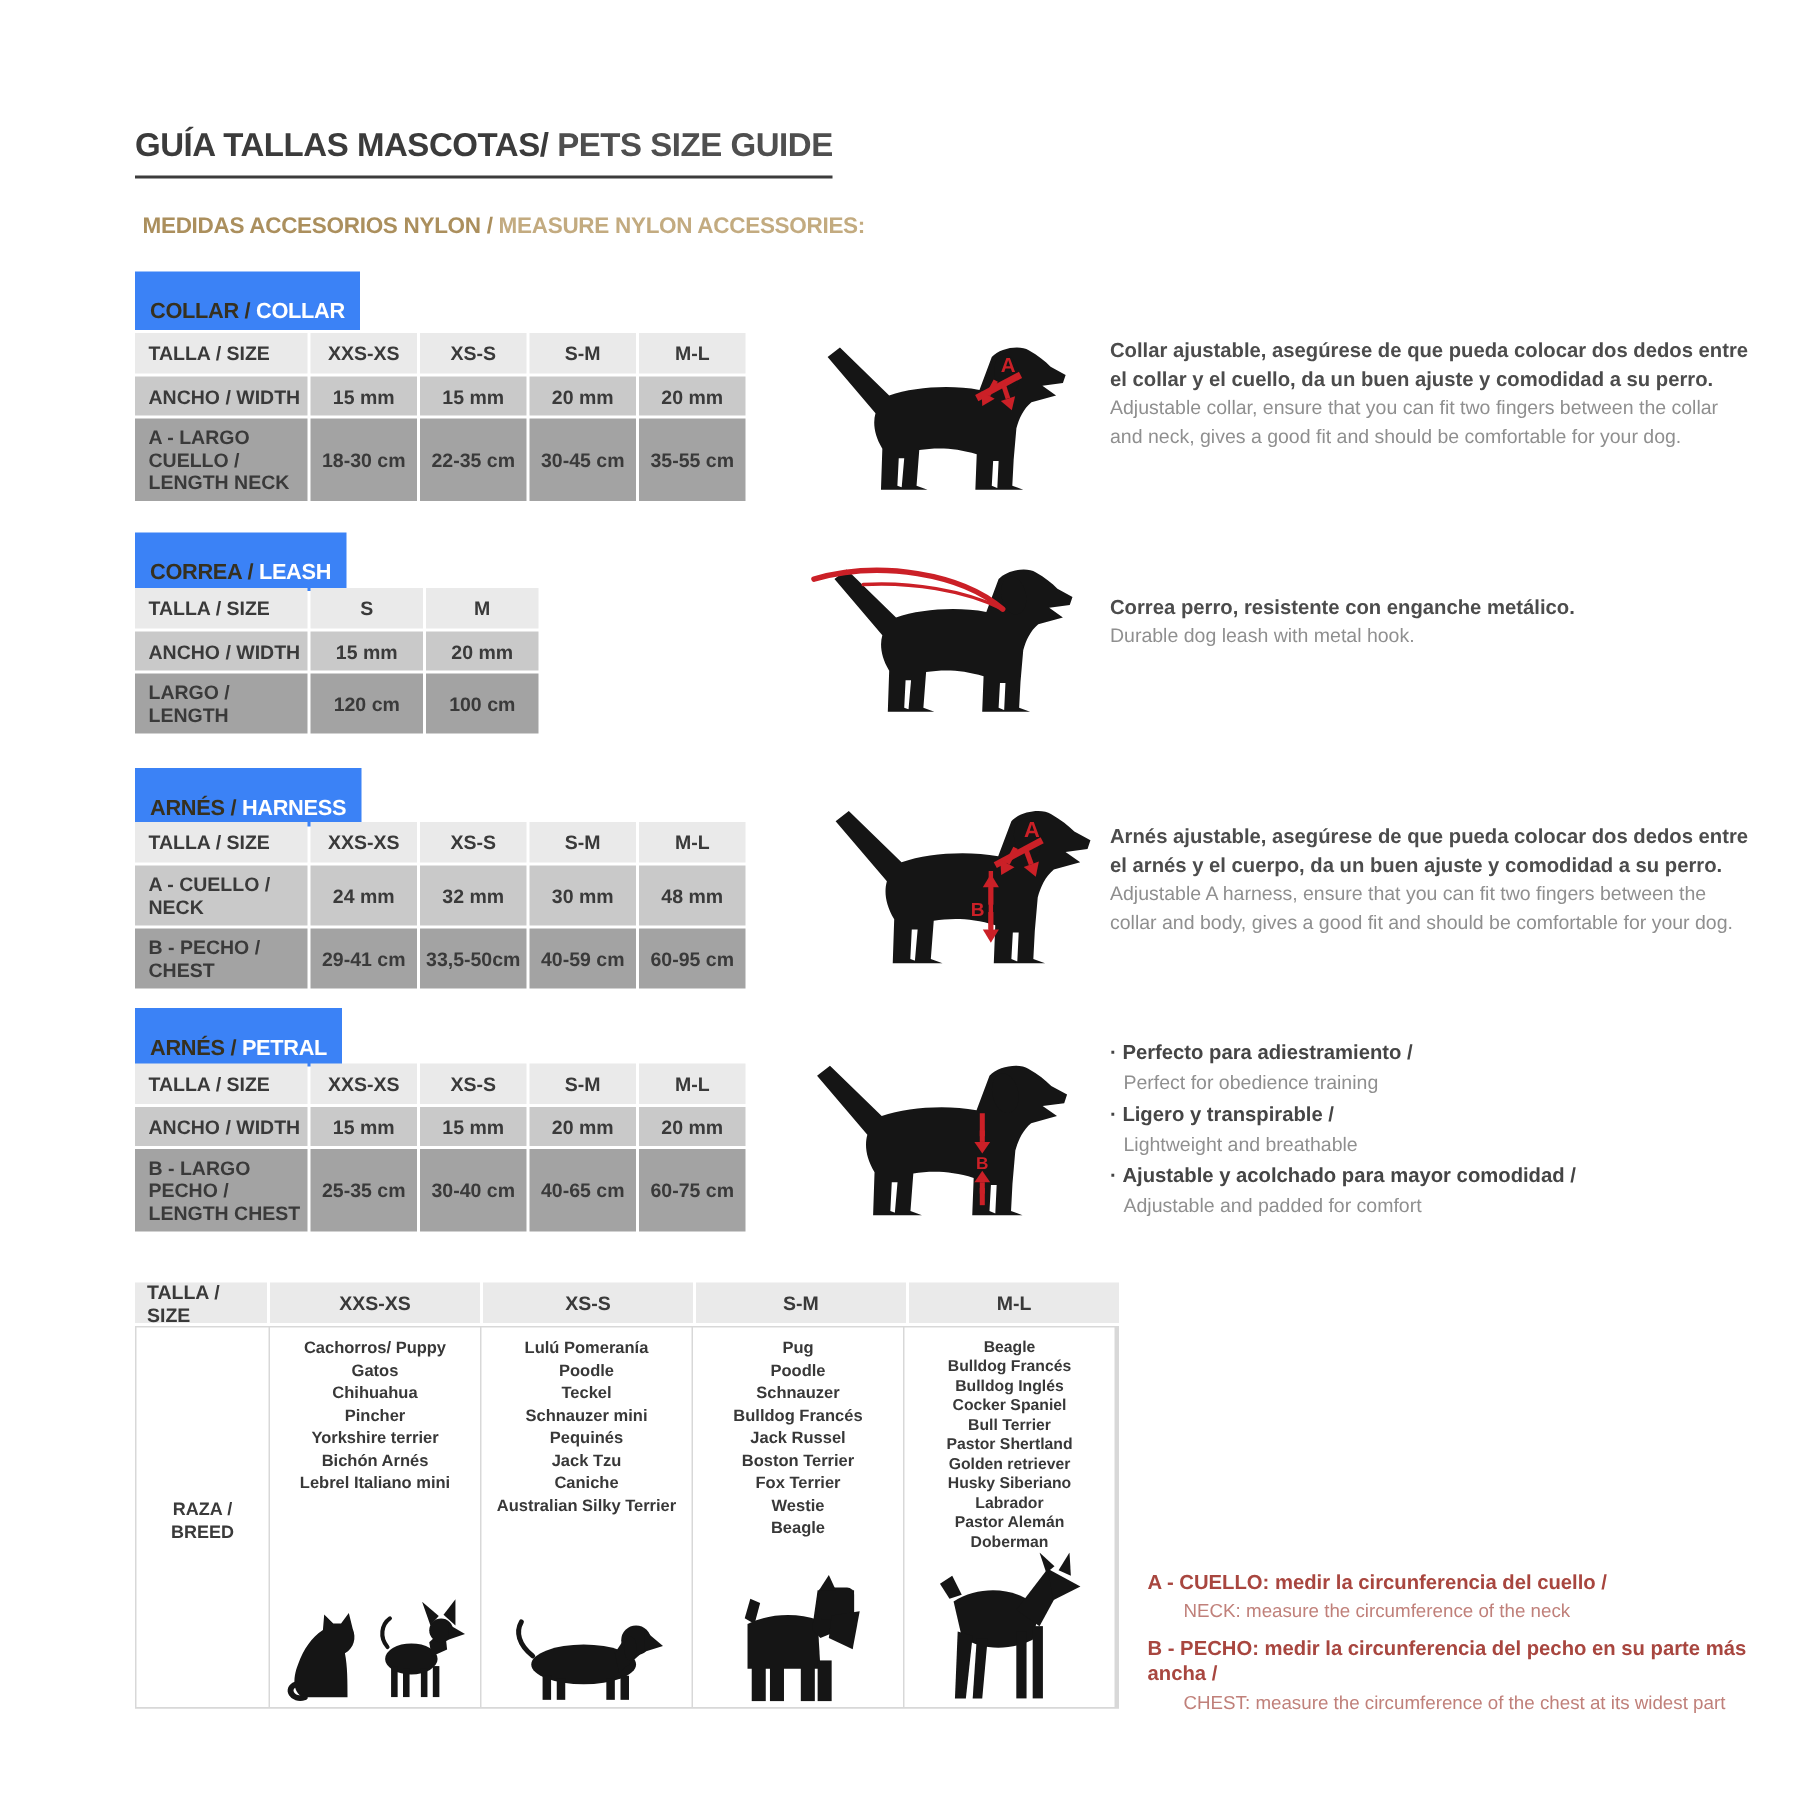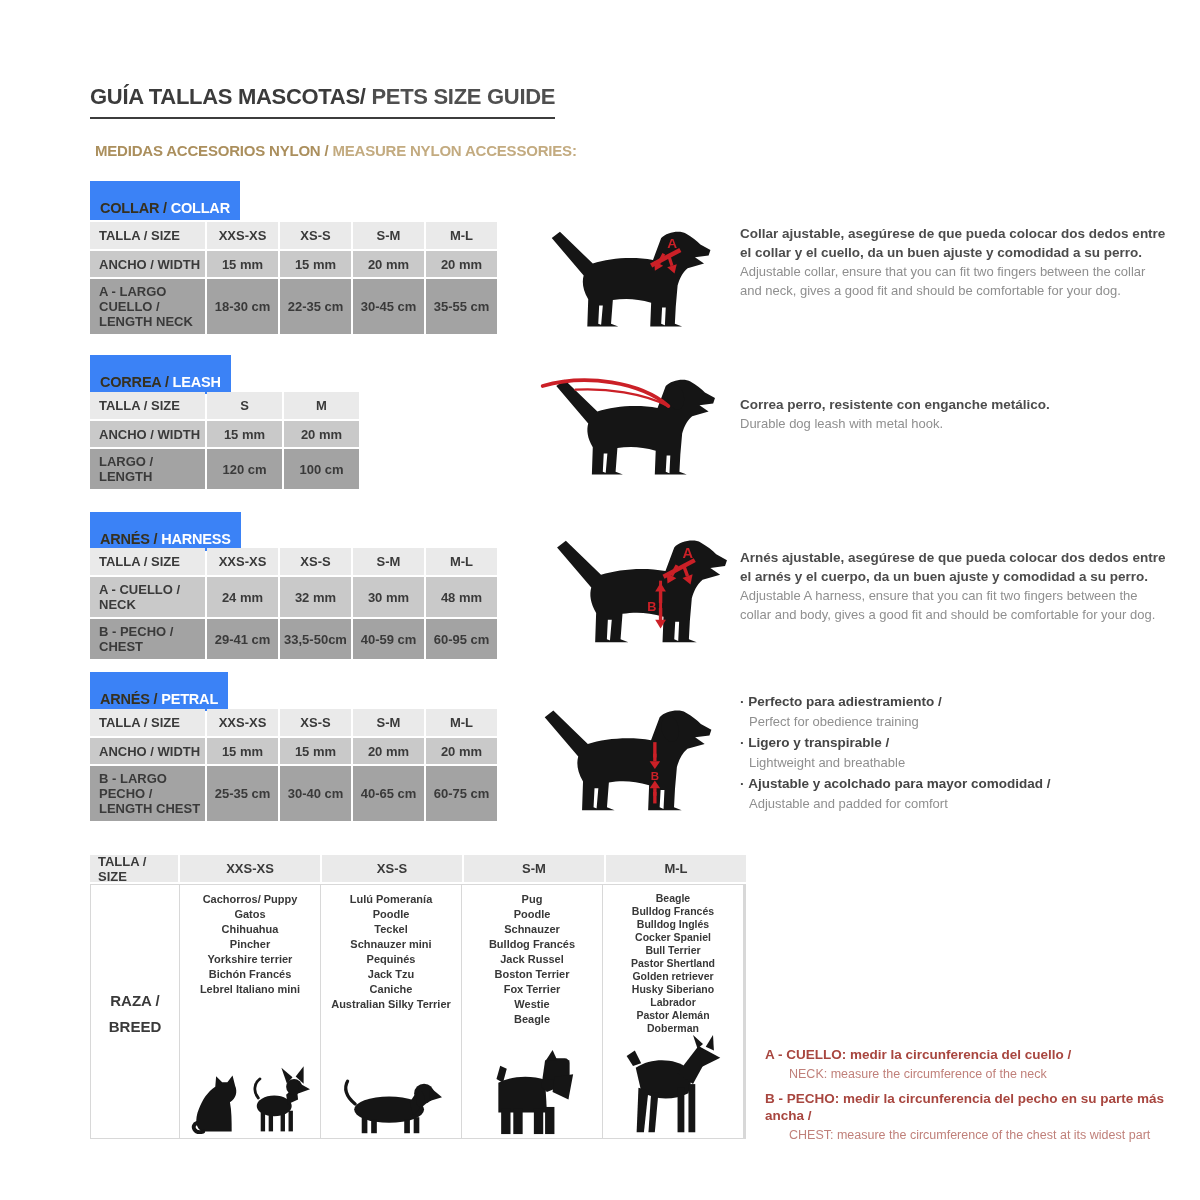--- a/index.html
+++ b/index.html
@@ -40,21 +40,21 @@
 
   
   .btable-head{display:grid;grid-template-columns:88px 140px 140px 140px 140px;gap:2px;margin-bottom:2px;}
   .bh{background:#eaeaea;height:27px;display:flex;align-items:center;justify-content:center;
       font-size:13px;font-weight:800;color:#3a3a3a;}
   .bh:first-child{justify-content:flex-start;padding-left:8px;}
   .btable-body{display:grid;grid-template-columns:88px 140px 140px 140px 140px;gap:1px;
       background:#d8d8d8;border:1px solid #d8d8d8;}
   .bcell{background:#fff;display:flex;flex-direction:column;justify-content:space-between;
       align-items:center;padding:7px 2px 3px 2px;min-height:233px;}
-  .raza{justify-content:center;font-size:15px;font-weight:800;text-align:center;white-space:pre-line;line-height:26px;}
+  .raza{justify-content:center;font-size:12px;font-weight:800;text-align:center;white-space:pre-line;line-height:15px;}
   .breeds{font-size:11px;font-weight:700;color:#383838;line-height:15px;text-align:center;}
   .breeds.tight{font-size:10.5px;line-height:13px;}
   .sil-row{display:flex;align-items:flex-end;gap:5px;}
 
   
   .note-es{font-weight:800;color:#a8463f;font-size:13.5px;line-height:17px;margin:0;}
   .note-en{font-weight:400;color:#c0807a;font-size:12.5px;line-height:16px;margin:3px 0 8px 24px;}
 
   svg{display:block;}
   .dogfill{fill:#151515;}
@@ -256,21 +256,21 @@
       <div class="bcell raza">RAZA /
 BREED</div>
 
       <div class="bcell">
         <div class="breeds">
             <div>Cachorros/ Puppy</div>
             <div>Gatos</div>
             <div>Chihuahua</div>
             <div>Pincher</div>
             <div>Yorkshire terrier</div>
-            <div>Bichón Francés</div>
+            <div>Bichón Arnés</div>
             <div>Lebrel Italiano mini</div>
           </div>
         <div class="sil-row">
 
           <svg width="52" height="76" viewBox="0 0 60 88">
             <path class="dogfill" d="M14,84 C5,82 4,70 9,58 C13,47 19,38 28,32 L29,20 L36,27 L42,27 L48,19 L51,31 C54,38 52,46 45,50 C47,60 47,72 47,84 Z"></path>
             <path d="M14,84 C4,87 -1,77 7,74" stroke="#151515" stroke-width="4.5" fill="none" stroke-linecap="round"></path>
           </svg>
 
           <svg width="62" height="74" viewBox="0 0 78 88">

